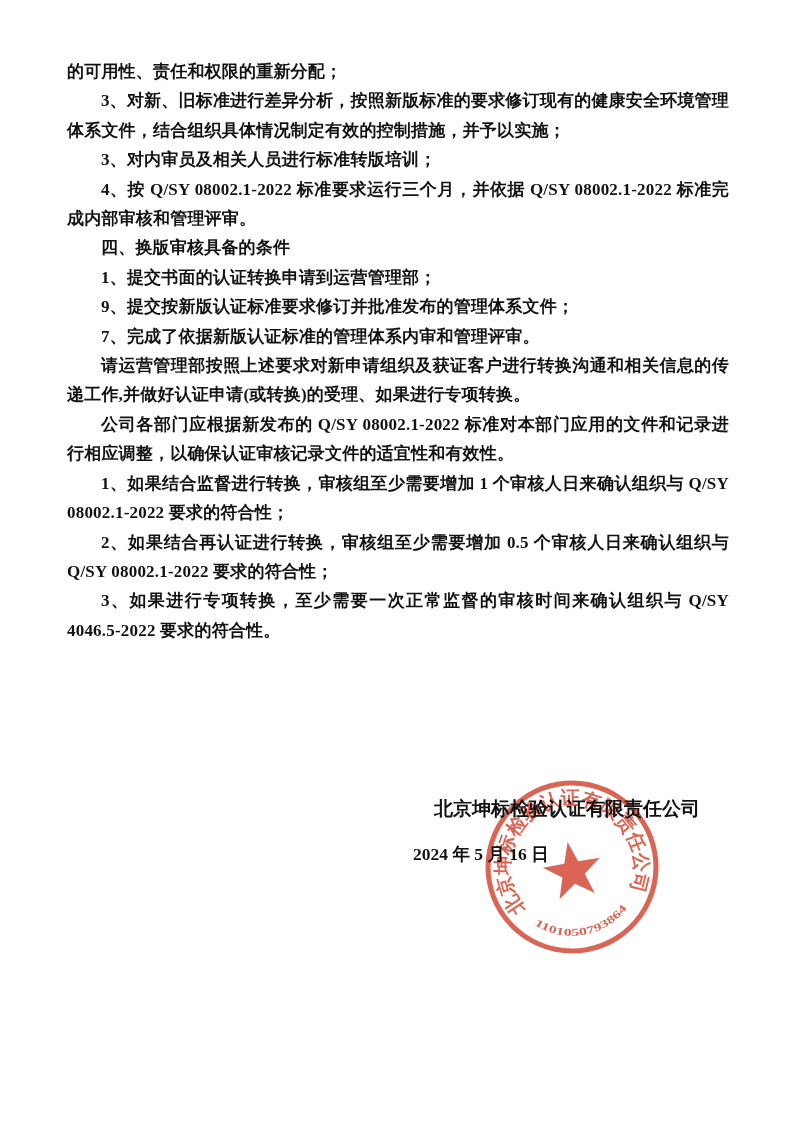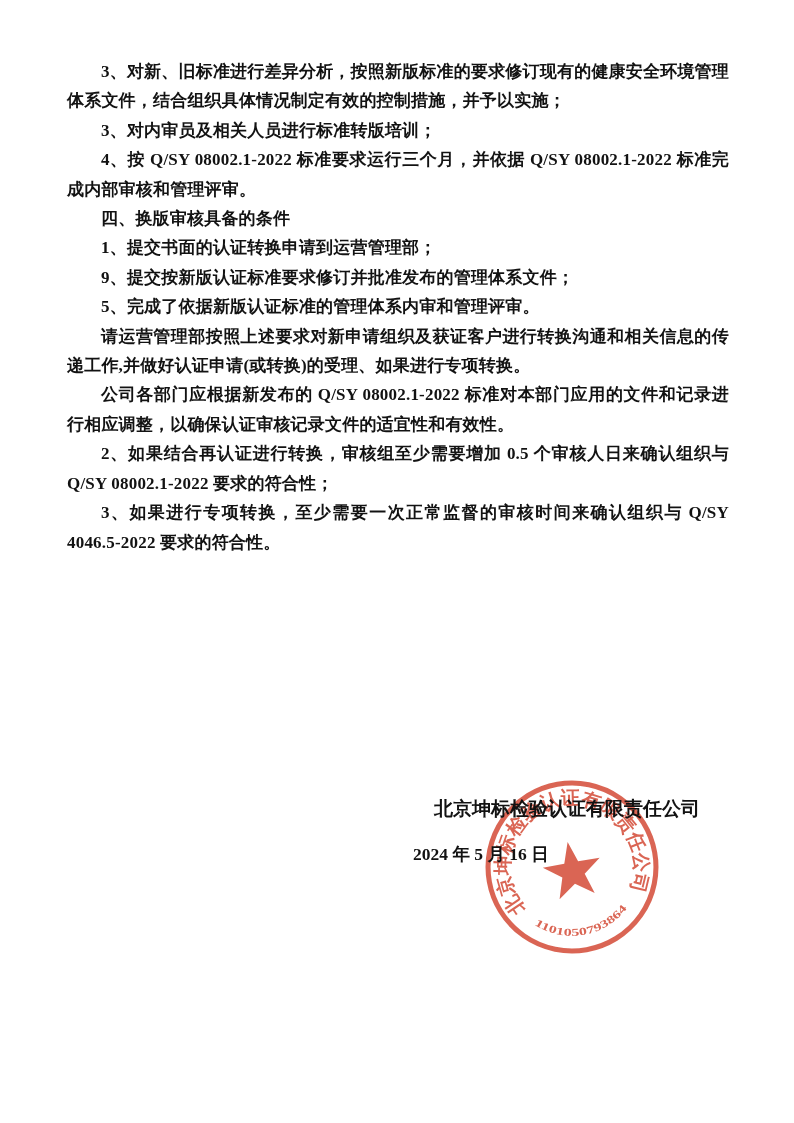--- a/index.html
+++ b/index.html
@@ -61,29 +61,31 @@
     font-family: "Liberation Serif", "DejaVu Serif", serif;
     font-weight: 700;
   }
 </style>
 </head>
 <body>
 
 <div class="page">
 
   <div class="body-text">
+    <p class="cont">的可用性、责任和权限的重新分配；</p>
     <p>3、对新、旧标准进行差异分析，按照新版标准的要求修订现有的健康安全环境管理体系文件，结合组织具体情况制定有效的控制措施，并予以实施；</p>
     <p>3、对内审员及相关人员进行标准转版培训；</p>
     <p>4、按 Q/SY 08002.1-2022 标准要求运行三个月，并依据 Q/SY 08002.1-2022 标准完成内部审核和管理评审。</p>
     <p>四、换版审核具备的条件</p>
     <p>1、提交书面的认证转换申请到运营管理部；</p>
     <p>9、提交按新版认证标准要求修订并批准发布的管理体系文件；</p>
-    <p>5、完成了依据新版认证标准的管理体系内审和管理评审。</p>
+    <p>7、完成了依据新版认证标准的管理体系内审和管理评审。</p>
     <p>请运营管理部按照上述要求对新申请组织及获证客户进行转换沟通和相关信息的传递工作,并做好认证申请(或转换)的受理、如果进行专项转换。</p>
     <p>公司各部门应根据新发布的 Q/SY 08002.1-2022 标准对本部门应用的文件和记录进行相应调整，以确保认证审核记录文件的适宜性和有效性。</p>
+    <p>1、如果结合监督进行转换，审核组至少需要增加 1 个审核人日来确认组织与 Q/SY 08002.1-2022 要求的符合性；</p>
     <p>2、如果结合再认证进行转换，审核组至少需要增加 0.5 个审核人日来确认组织与 Q/SY 08002.1-2022 要求的符合性；</p>
     <p>3、如果进行专项转换，至少需要一次正常监督的审核时间来确认组织与 Q/SY 4046.5-2022 要求的符合性。</p>
   </div>
 
   <svg class="seal" viewBox="0 0 174 174" xmlns="http://www.w3.org/2000/svg">
     <g transform="rotate(-10 87 87)">
       <circle cx="87" cy="87" r="83" fill="none" stroke-width="5" stroke="#d5503c"></circle>
       <polygon points="87,62 93.94,82.45 115.53,82.73 98.22,95.65 104.63,116.27 87,103.8 69.37,116.27 75.78,95.65 58.47,82.73 80.06,82.45" fill="#d5503c"></polygon>
       <path id="seal-top-arc" d="M 36.2 122.6 A 62 62 0 1 1 137.8 122.6" fill="none"></path>
       <path id="seal-bottom-arc" d="M 38.9 135.1 A 68 68 0 0 0 135.1 135.1" fill="none"></path>

